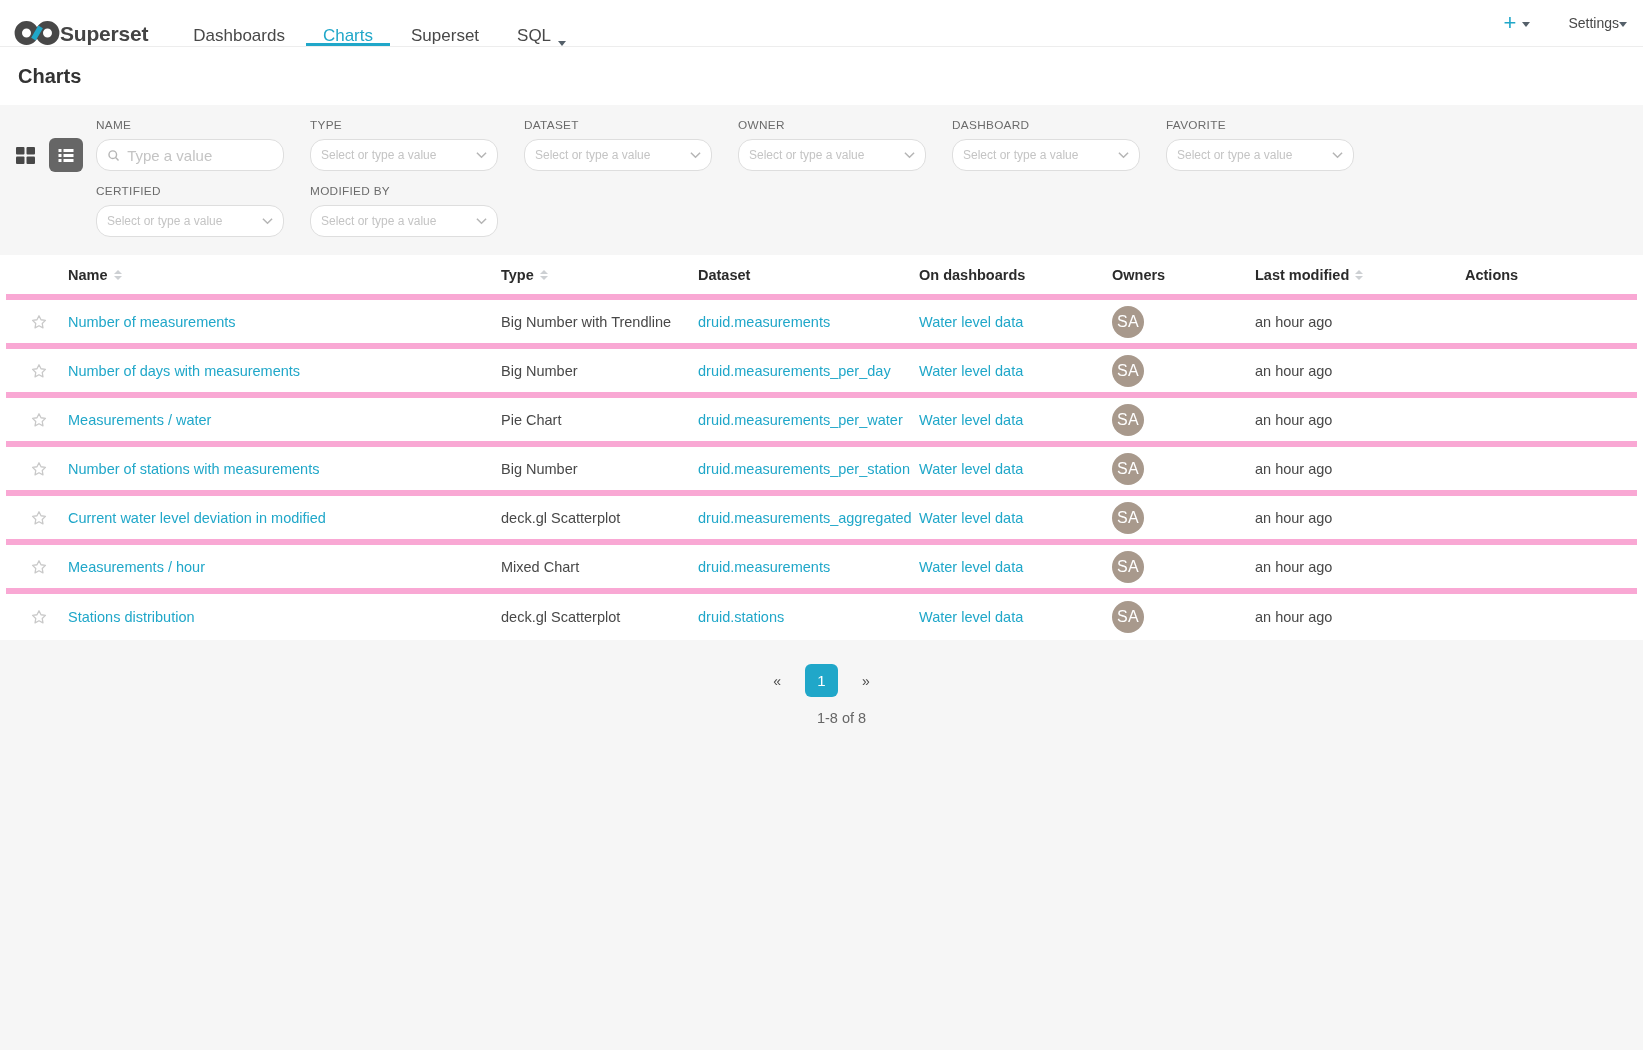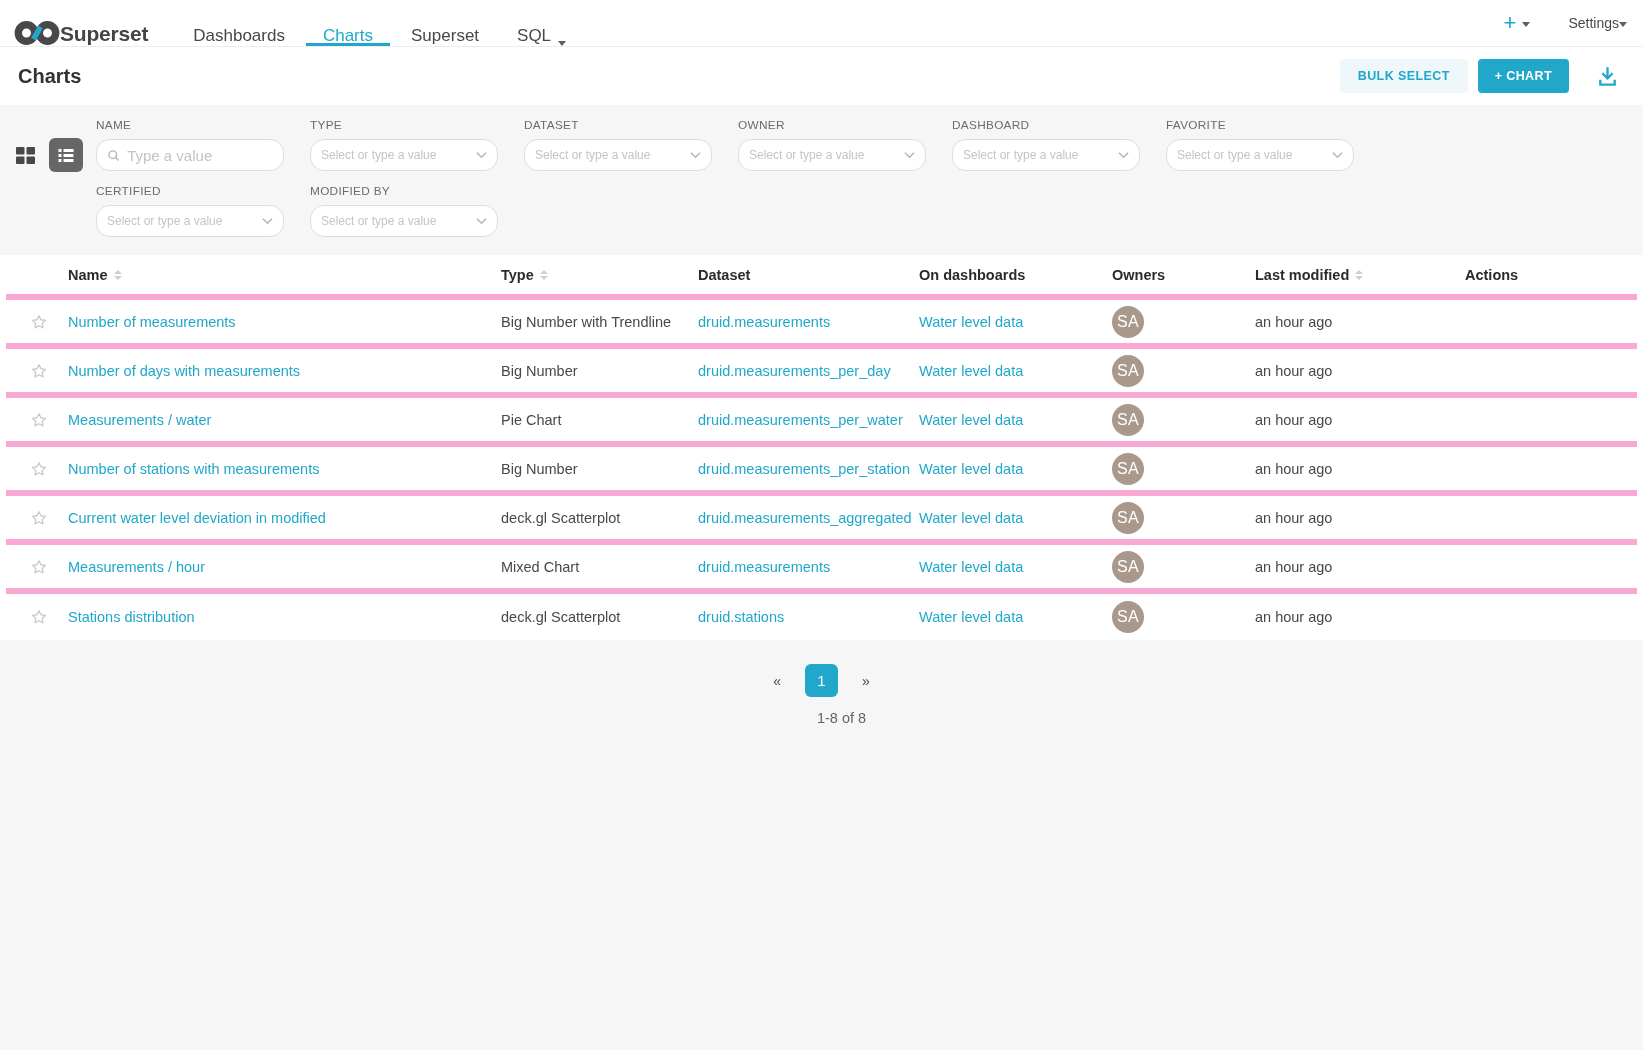--- a/index.html
+++ b/index.html
@@ -104,31 +104,20 @@
       </div>
       <div class="nav-settings">
         <span>Settings</span>
         <span class="caret"></span>
       </div>
     </div>
   </div>
 
   <div class="page-header">
     <div class="page-title">Charts</div>
-    <div class="header-actions">
-      <button class="btn btn-secondary">BULK SELECT</button>
-      <button class="btn btn-primary">+ CHART</button>
-      <span class="download-btn">
-        <svg width="23" height="23" viewBox="0 0 24 24" fill="none" stroke="#20A7C9" stroke-width="2.4" stroke-linecap="square">
-          <path d="M12 3.5 V13.5"></path>
-          <path d="M7.5 9.5 L12 14 L16.5 9.5" fill="none"></path>
-          <path d="M4.5 16.5 V20.5 H19.5 V16.5" fill="none"></path>
-        </svg>
-      </span>
-    </div>
   </div>
 
   <div class="filter-section">
     <div class="view-toggles">
       <span class="toggle-card">
         <svg width="23" height="23" viewBox="0 0 23 23">
           <rect x="2" y="3" width="8.5" height="7.5" rx="1" fill="#484848"></rect>
           <rect x="12.5" y="3" width="8.5" height="7.5" rx="1" fill="#484848"></rect>
           <rect x="2" y="12.5" width="8.5" height="7.5" rx="1" fill="#484848"></rect>
           <rect x="12.5" y="12.5" width="8.5" height="7.5" rx="1" fill="#484848"></rect>

